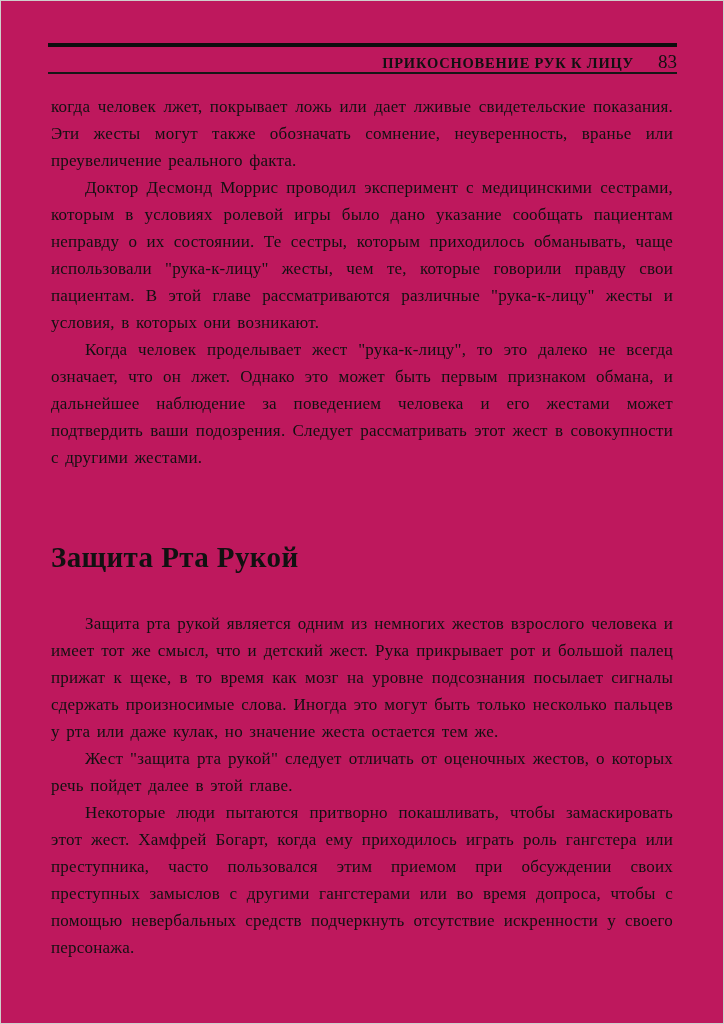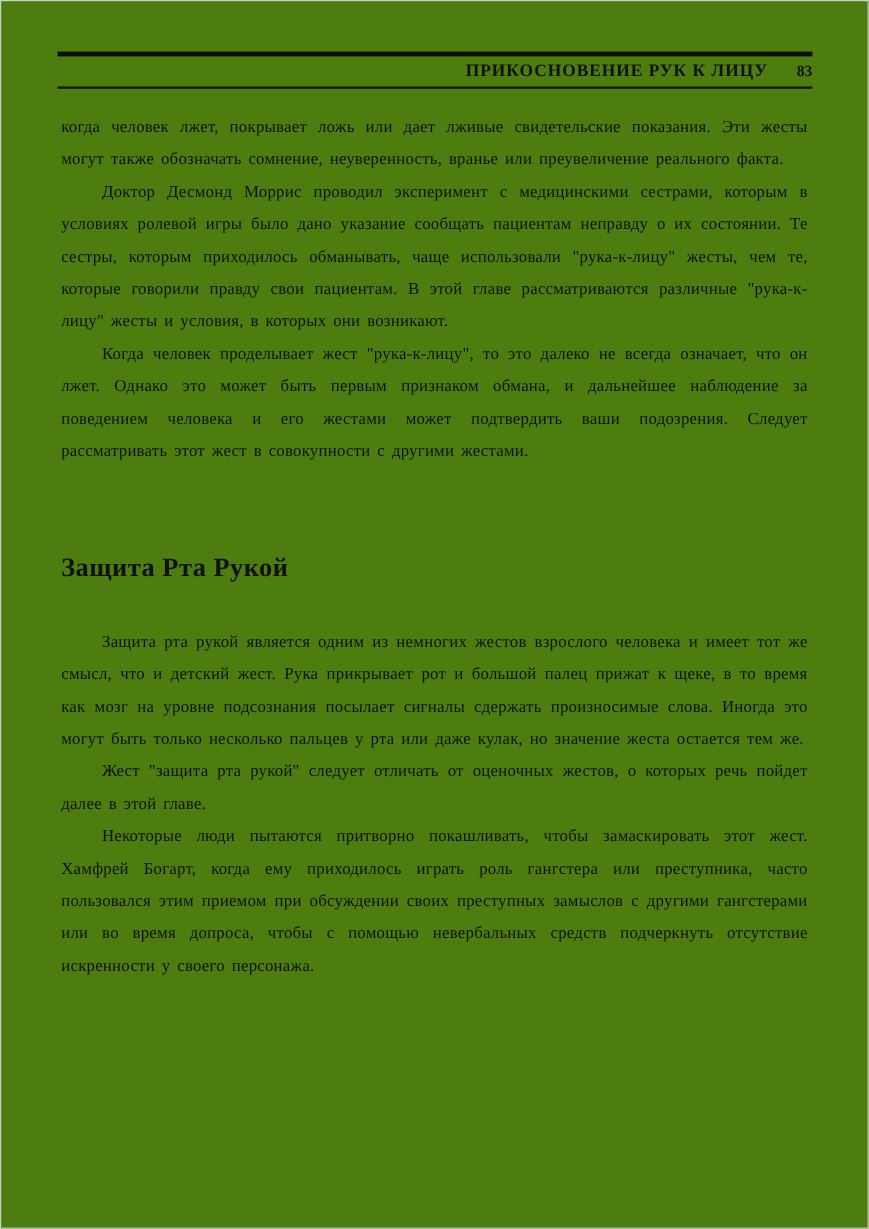--- a/index.html
+++ b/index.html
@@ -6,21 +6,21 @@
     margin: 0;
     padding: 0;
     background: #e8e8e6;
     font-family: "Liberation Serif", "DejaVu Serif", serif;
   }
   .page {
     position: relative;
     width: 724px;
     height: 1024px;
     margin: 0 auto;
-    background: #4d7c0f;
+    background: #be185d;
     box-sizing: border-box;
     border: 1px solid #cfcfcc;
     overflow: hidden;
     color: #111;
   }
   .rule-thick {
     position: absolute;
     left: 47px;
     top: 42px;
     width: 629px;
@@ -36,53 +36,53 @@
     justify-content: flex-end;
     align-items: baseline;
   }
   .running-header .chapter-title {
     font-weight: bold;
     font-size: 14.5px;
     letter-spacing: 0.8px;
     white-space: nowrap;
   }
   .running-header .page-number {
-    font-weight: bold;
-    font-size: 13px;
+    font-weight: normal;
+    font-size: 19px;
     margin-left: 24px;
   }
   .rule-thin {
     position: absolute;
     left: 47px;
     top: 71px;
     width: 629px;
     height: 2px;
     background: #161616;
   }
   .body-text {
     position: absolute;
     left: 50px;
     top: 92px;
     width: 622px;
   }
   .body-text p {
     margin: 0;
-    font-size: 14px;
+    font-size: 17px;
     line-height: 27px;
     text-align: justify;
     text-indent: 34px;
     word-spacing: 2px;
     letter-spacing: 0.2px;
   }
   .body-text p.continued {
     text-indent: 0;
   }
   h2.section-heading {
     margin: 70px 0 36px 0;
-    font-size: 22px;
+    font-size: 29px;
     font-weight: bold;
     letter-spacing: 0.4px;
     text-indent: 0;
   }
 </style>
 </head>
 <body>
 
 <div class="page">
 

